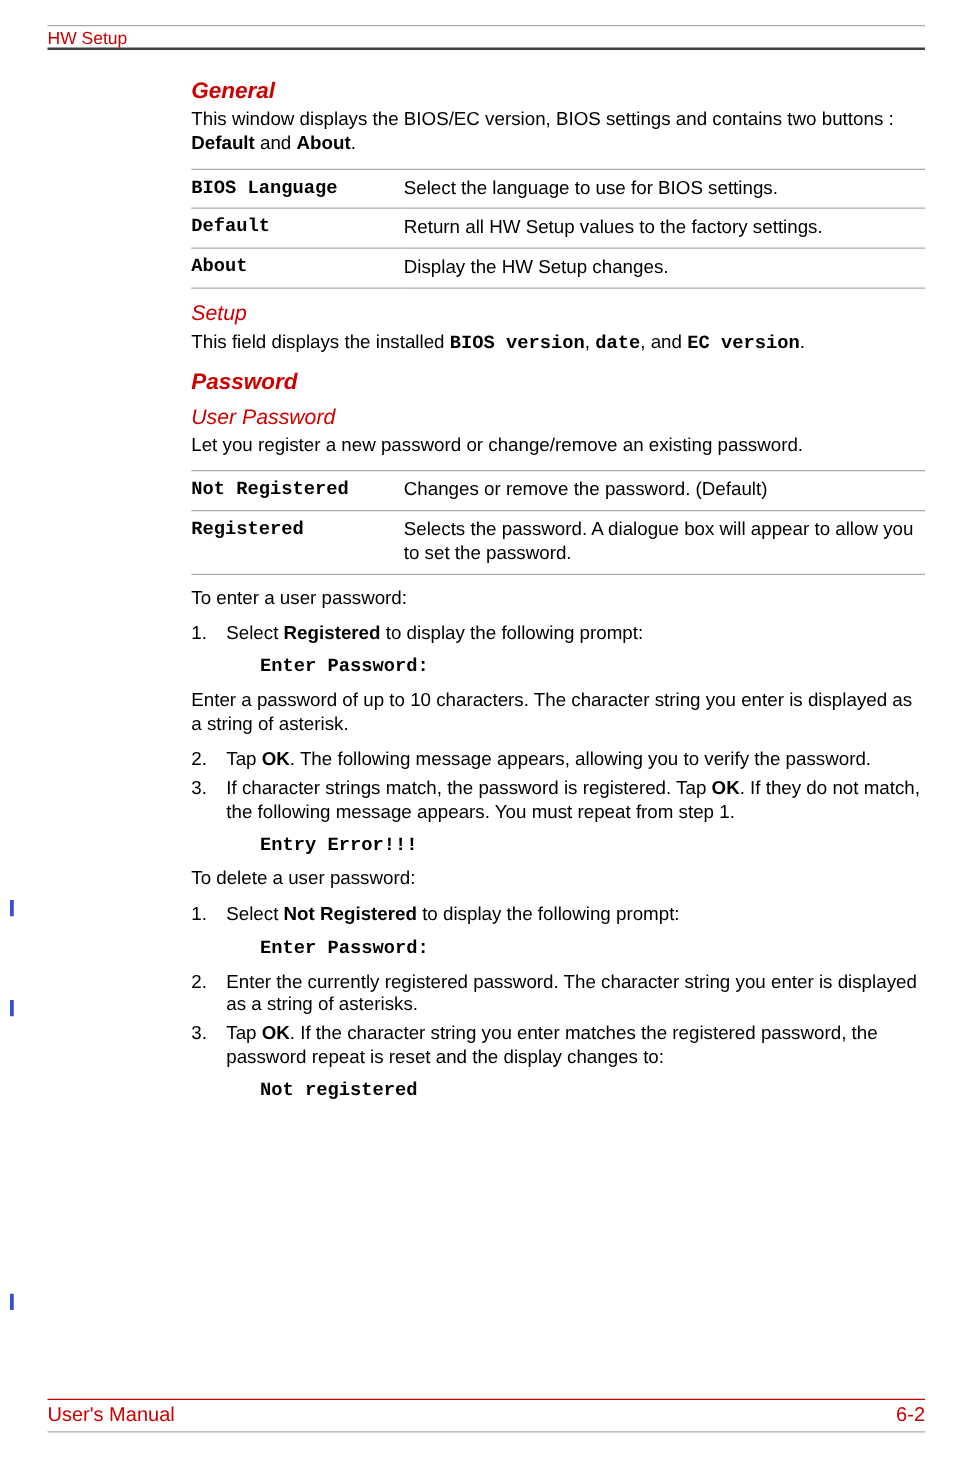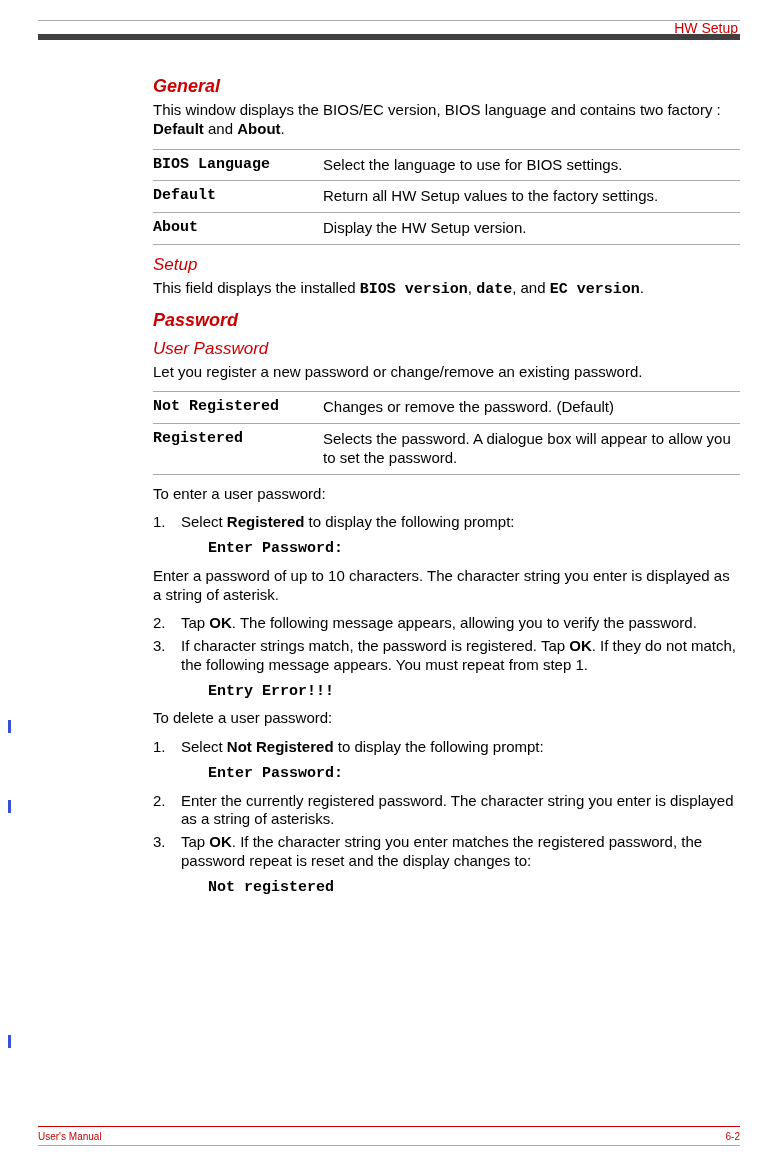--- a/index.html
+++ b/index.html
@@ -8,27 +8,26 @@
     font-size: 15px;
     color: #000;
     background: #fff;
     width: 778px;
     height: 1172px;
     position: relative;
     padding: 20px 38px 0 38px;
   }
   .header-area {
     border-top: 1px solid #aaa;
-    border-bottom: 6px solid #404040;
+    border-bottom: 2px solid #404040;
     height: 20px;
     display: flex;
-    justify-content: flex-end;
     align-items: center;
     padding-right: 2px;
-    margin-bottom: 36px;
+    margin-bottom: 22px;
   }
   .header-title {
     color: #c00;
     font-size: 14px;
   }
   .content {
     margin-left: 115px;
     margin-right: 0;
   }
   .h3 {
@@ -97,21 +96,21 @@
   .footer-area {
     position: absolute;
     left: 38px;
     right: 38px;
     bottom: 30px;
     border-top: 1px solid #c00;
     padding-top: 4px;
     display: flex;
     justify-content: space-between;
     color: #c00;
-    font-size: 10px;
+    font-size: 16px;
   }
   .footer-under {
     position: absolute;
     left: 38px;
     right: 38px;
     bottom: 26px;
     border-top: 1px solid #aaa;
   }
   .changebar {
     position: absolute;
@@ -129,35 +128,35 @@
 <div class="changebar" style="top: 1035px; height: 13px;"></div>
 
 <div class="header-area">
   <span class="header-title">HW Setup</span>
 </div>
 
 <div class="content">
 
   <div class="h3">General</div>
   <p>
-    <span>This window displays the BIOS/EC version, BIOS language and contains two factory : </span><span class="bold">Default</span><span> and </span><span class="bold">About</span><span>.</span>
+    <span>This window displays the BIOS/EC version, BIOS settings and contains two buttons : </span><span class="bold">Default</span><span> and </span><span class="bold">About</span><span>.</span>
   </p>
   <table class="def">
     <tbody>
         <tr>
       <td class="term">BIOS Language</td>
       <td>Select the language to use for BIOS settings.</td>
     </tr>
     <tr>
       <td class="term">Default</td>
       <td>Return all HW Setup values to the factory settings.</td>
     </tr>
     <tr>
       <td class="term">About</td>
-      <td>Display the HW Setup version.</td>
+      <td>Display the HW Setup changes.</td>
     </tr>
   </tbody>
     </table>
 
   <div class="h4">Setup</div>
   <p class="setup-mono-line">
     <span>This field displays the installed </span><span class="mono">BIOS version</span><span>, </span><span class="mono">date</span><span>, and </span><span class="mono">EC version</span><span>.</span>
   </p>
 
   <div class="h3">Password</div>

